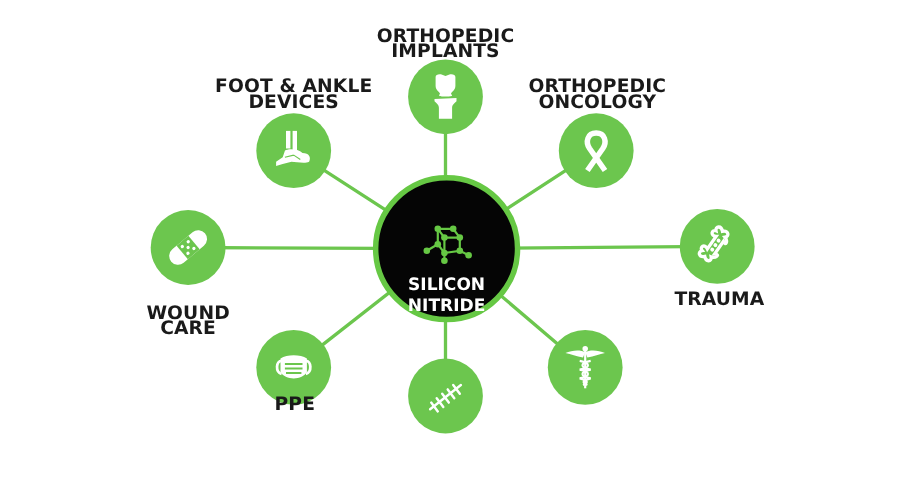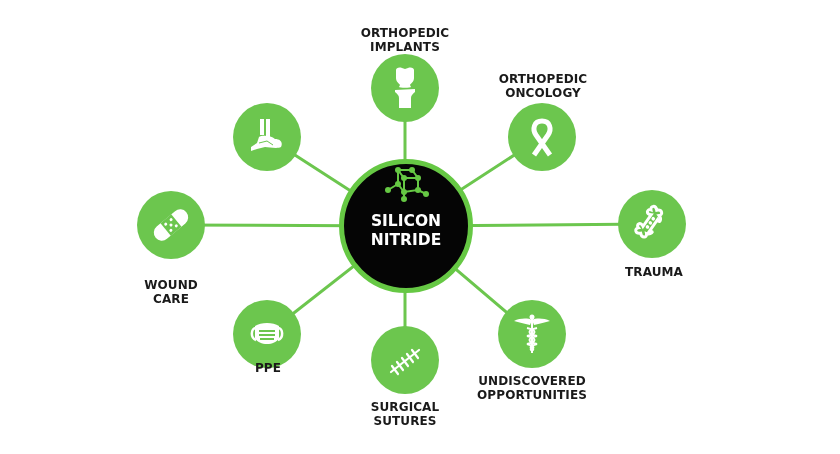--- a/index.html
+++ b/index.html
@@ -1,22 +1,22 @@
 <!DOCTYPE html>
 <html><head>
 <meta charset="utf-8">
 <style>
   html, body { margin: 0; padding: 0; background: #ffffff; }
   body { width: 840px; height: 454px; position: relative; overflow: hidden; font-family: "DejaVu Sans", "Liberation Sans", sans-serif; }
   #diagram { position: absolute; left: 0; top: 0; width: 840px; height: 454px; }
   .lines { position: absolute; left: 0; top: 0; }
   .node { position: absolute; width: 68px; height: 68px; border-radius: 50%; background: #6cc64e; display: flex; align-items: center; justify-content: center; }
   .node svg { width: 44px; height: 44px; }
-  .label { position: absolute; font-weight: bold; font-size: 12px; line-height: 14px; color: #1a1a1a; text-align: center; white-space: pre-line; transform: translateX(-50%); letter-spacing: 0.1px; }
-  .hub { position: absolute; left: 339px; top: 159px; width: 124px; height: 124px; border-radius: 50%; background: #050505; border: 5px solid #66c844; display: flex; flex-direction: column; align-items: center; justify-content: flex-start; }
+  .label { position: absolute; font-weight: bold; font-size: 17px; line-height: 14px; color: #1a1a1a; text-align: center; white-space: pre-line; transform: translateX(-50%); letter-spacing: 0.1px; }
+  .hub { position: absolute; left: 339px; top: 159px; width: 124px; height: 124px; border-radius: 50%; background: #050505; border: 5px solid #66c844; display: flex; flex-direction: column; align-items: center; justify-content: flex-end; }
   .hub-title { color: #ffffff; font-weight: bold; font-size: 15.5px; line-height: 19px; text-align: center; white-space: pre-line; margin-top: 4px; }
   .hub-icon svg { width: 52px; height: 40px; }
 </style>
 </head>
 <body>
 
 <div id="diagram">
 
   <svg class="lines" width="840" height="454">
     <g stroke="#6cc64e" stroke-width="3" stroke-linecap="round">
@@ -92,37 +92,33 @@
   <div class="node" style="left:498px;top:300px;">
     <svg viewBox="0 0 44 44">
       <path fill="#fff" d="M22 8 C18 6 10 6 4 9 C9 10 14 12 20 13 Z"></path>
       <path fill="#fff" d="M22 8 C26 6 34 6 40 9 C35 10 30 12 24 13 Z"></path>
       <rect x="21" y="5" width="2" height="36" fill="#fff"></rect>
       <circle cx="22" cy="5" r="2.5" fill="#fff"></circle>
       <path fill="none" stroke="#fff" stroke-width="2" d="M17 16 C27 18 27 22 17 24 C27 26 27 30 17 32 C25 34 25 36 20 38"></path>
       <path fill="none" stroke="#fff" stroke-width="2" d="M27 16 C17 18 17 22 27 24 C17 26 17 30 27 32 C19 34 19 36 24 38"></path>
     </svg>
   </div>
-  <div class="label" style="left:532px;top:374px;">UNDISCOVERED
-OPPORTUNITIES</div>
 
   <div class="node" style="left:371px;top:326px;">
     <svg viewBox="0 0 44 44">
       <g stroke="#fff" stroke-width="2.2" stroke-linecap="round" fill="none">
         <path d="M8 34 L36 12"></path>
         <path d="M9 28 L15 36"></path>
           <path d="M14 24 L20 32"></path>
           <path d="M19 20 L25 28"></path>
           <path d="M24 16 L30 24"></path>
           <path d="M29 12 L35 20"></path>
       </g>
     </svg>
   </div>
-  <div class="label" style="left:405px;top:400px;">SURGICAL
-SUTURES</div>
 
   <div class="node" style="left:233px;top:300px;">
     <svg viewBox="0 0 44 44">
       <path fill="none" stroke="#fff" stroke-width="2.5" d="M11 16 C6 16 5 26 11 28"></path>
       <path fill="none" stroke="#fff" stroke-width="2.5" d="M33 16 C38 16 39 26 33 28"></path>
       <path fill="#fff" d="M10 14 C16 10 28 10 34 14 L34 26 C30 34 14 34 10 26 Z"></path>
       <path fill="none" stroke="#6cc64e" stroke-width="1.8" d="M14 19 L30 19 M14 23 L30 23 M15 27 L29 27"></path>
     </svg>
   </div>
   <div class="label" style="left:268px;top:361px;">PPE</div>
@@ -144,14 +140,16 @@
 CARE</div>
 
   <div class="node" style="left:233px;top:103px;">
     <svg viewBox="0 0 44 44">
       <rect x="15" y="4" width="4" height="16" fill="#fff"></rect>
       <rect x="21" y="4" width="4" height="18" fill="#fff"></rect>
       <path fill="#fff" d="M14 22 C16 20 26 20 30 24 C36 24 38 28 36 32 C32 34 24 32 20 32 L12 34 L6 36 L6 32 L12 28 Z"></path>
       <path fill="none" stroke="#6cc64e" stroke-width="1" d="M14 28 L22 26 M22 26 L28 30"></path>
     </svg>
   </div>
+  <div class="label" style="left:267px;top:72px;">FOOT &amp; ANKLE
+DEVICES</div>
 
 </div>
 
 </body></html>

